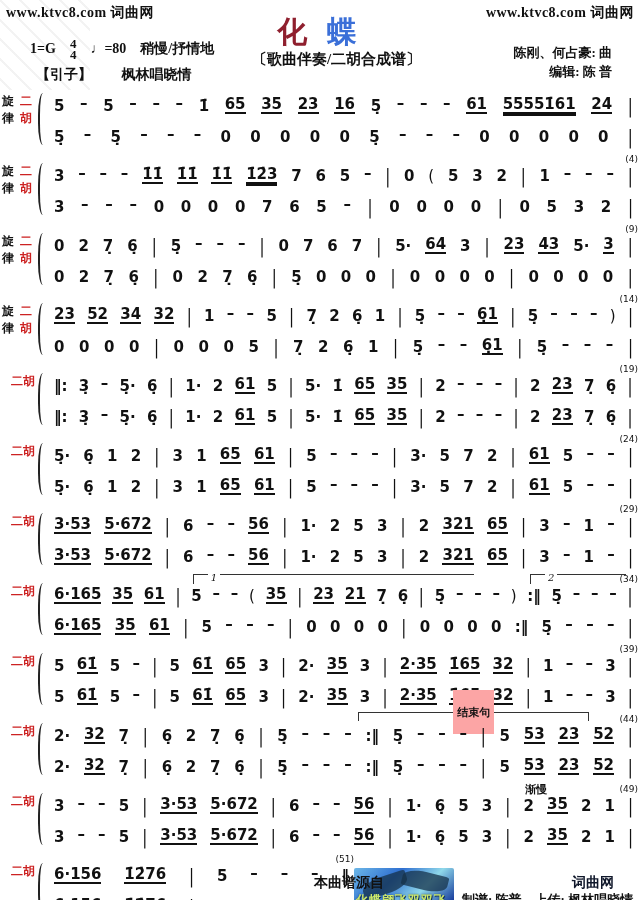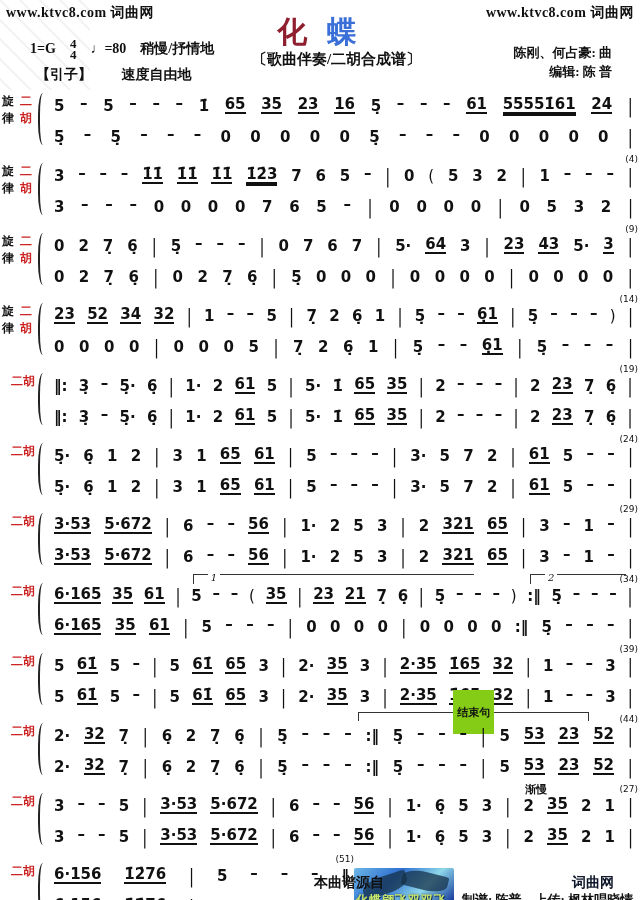--- a/index.html
+++ b/index.html
@@ -46,21 +46,21 @@
   .tok.rep{font-weight:bold;}
   .tok.par{font-weight:normal;}
   .rmark{position:absolute;right:0;top:0;font-size:9px;font-family:"DejaVu Sans",sans-serif;}
   .volta{position:absolute;top:0;height:9px;border-top:1.5px solid #333;
     border-left:1.5px solid #333;font-size:10px;font-style:italic;
     font-family:"DejaVu Serif",serif;}
   .volta span{position:relative;top:-3px;left:14px;background:#fff;padding:0 3px;}
   .cap{position:absolute;top:-2px;font-size:11px;font-weight:bold;text-align:center;}
   .cap.bracket{border-top:1.5px solid #333;border-left:1.5px solid #333;
     border-right:1.5px solid #333;height:8px;}
-  .cap.bracket span{position:relative;top:-8px;background:#84cc16;padding:16px 4px;}
+  .cap.bracket span{position:relative;top:-8px;background:#fca5a5;padding:16px 4px;}
   
   .lastrow{display:flex;align-items:flex-start;}
   .lastrow .system{flex:0 0 352px;}
   #media{flex:1;display:flex;align-items:center;gap:8px;padding-top:14px;}
   #pic{width:100px;height:64px;flex:0 0 100px;border-radius:2px;position:relative;
     background:linear-gradient(135deg,#6db8e8 0%,#2f6fd0 30%,#8fd8ea 55%,#1a3f9e 80%,#3b7fd4 100%);
     overflow:hidden;}
   #pic .cap-img{position:absolute;left:2px;top:24px;font-size:12px;font-weight:bold;
     color:#cce86a;text-shadow:0 0 2px #1a3f6e,1px 1px 0 #14324f;letter-spacing:1px;}
   #pic .wing{position:absolute;width:46px;height:18px;background:#16324a;border-radius:50% 10% 50% 10%;
@@ -96,21 +96,21 @@
 
   <div id="subtitle">〔歌曲伴奏/二胡合成谱〕</div>
 
   <div id="credits">
     <div>陈刚、何占豪: 曲</div>
     <div>编辑: 陈  普</div>
   </div>
 
   <div id="intro-line">
     <span>【引子】</span>
-    <span class="sp">速度自由地</span>
+    <span class="sp">枫林唱晓情</span>
   </div>
 
   <div id="systems">
       <div class="system">
         <div class="labcol">
           <span>旋律</span>
           <span class="lab-erhu" style="color: rgb(204, 34, 34);">二胡</span>
         </div>
         <div class="brace"></div>
         <div class="lines">
@@ -720,21 +720,21 @@
             <span class="tok bar">|</span>
             <span class="tok">5</span>
             <span class="tok u1">53</span>
             <span class="tok u1">23</span>
             <span class="tok u1">52</span>
             <span class="tok bar">|</span>
           </div>
         </div>
       </div>
       <div class="system">
-        <span class="rmark">(27)</span>
+        <span class="rmark">(49)</span>
         <div class="cap" style="left: 77%; width: 14%;"><span>渐慢</span></div>
         <div class="labcol">
           <span></span>
           <span class="lab-erhu" style="color: rgb(204, 34, 34);">二胡</span>
         </div>
         <div class="brace"></div>
         <div class="lines">
           <div class="nline">
             <span class="tok">3</span>
             <span class="tok dash">–</span>

